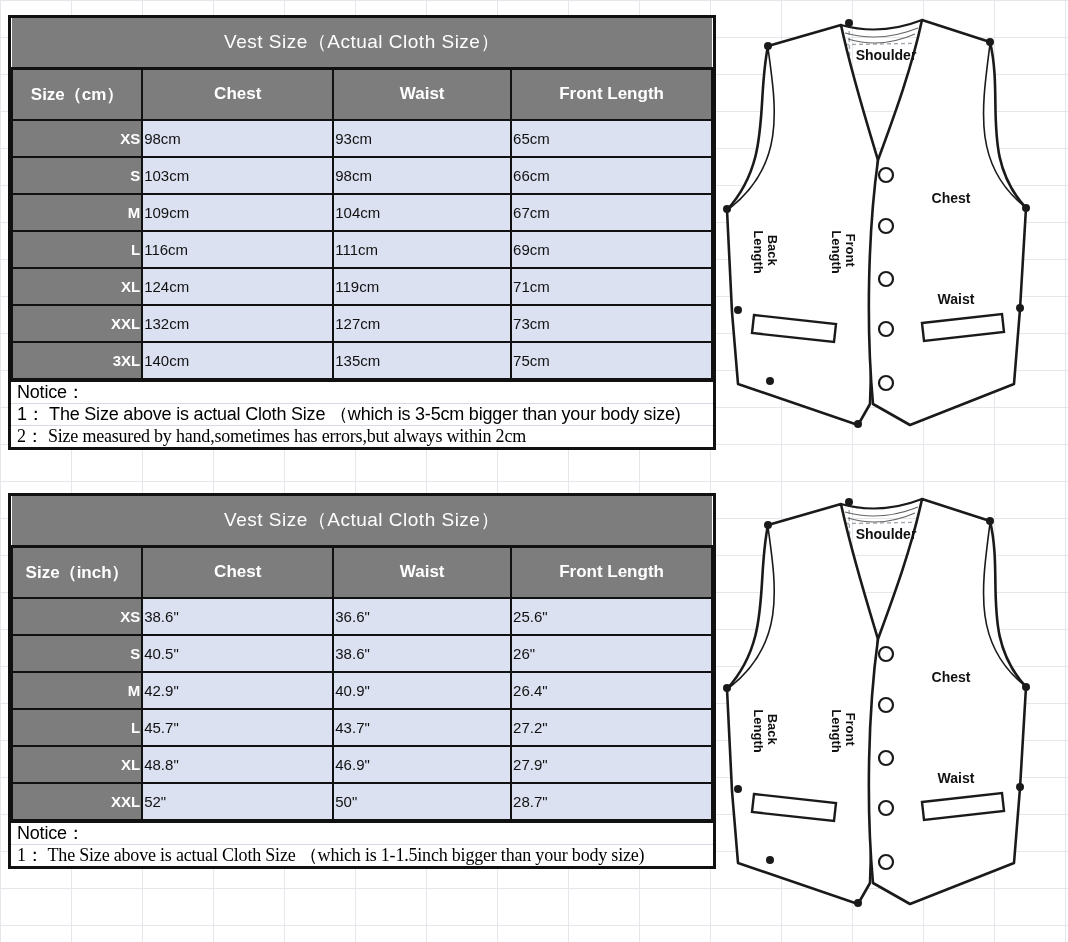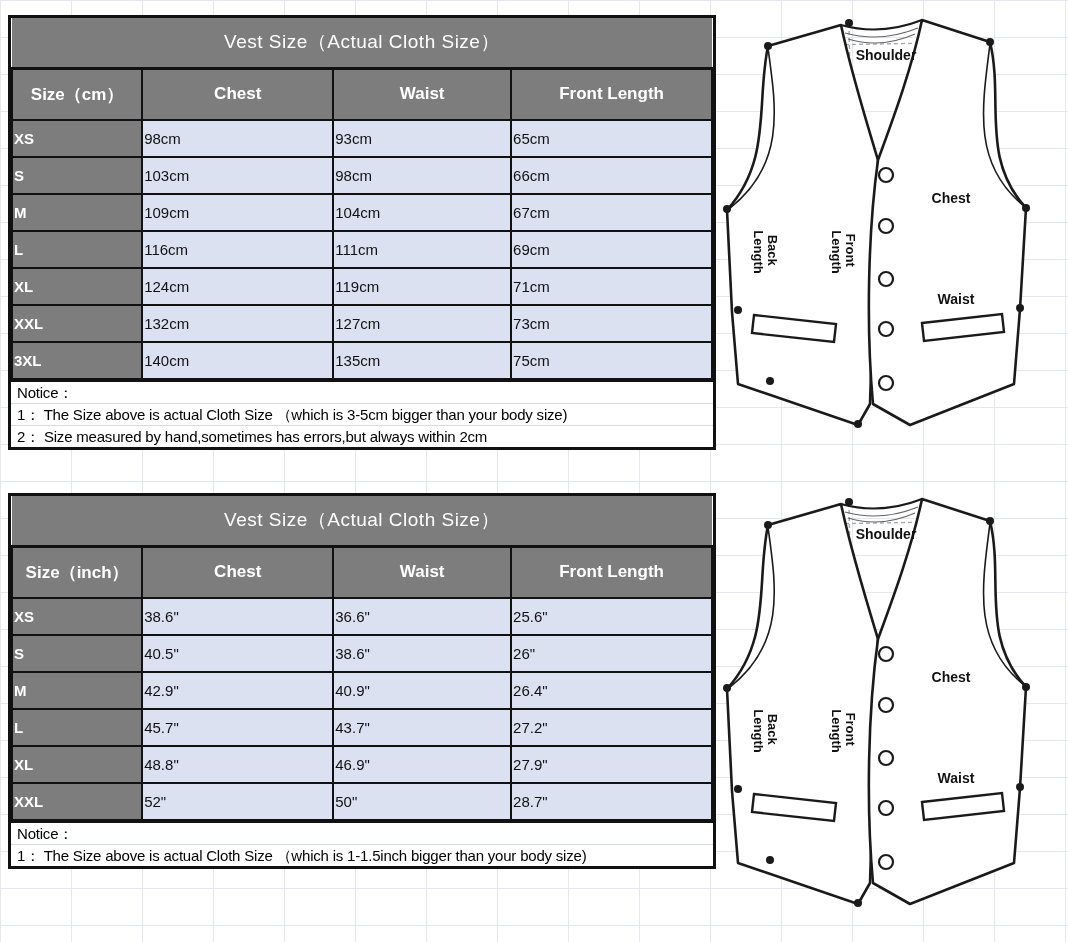--- a/index.html
+++ b/index.html
@@ -35,33 +35,33 @@
     border-bottom:3px solid var(--table-border);letter-spacing:.5px;
   }
   .head-row th{
     background:var(--table-header-bg);color:var(--header-text);
     font-size:17px;font-weight:bold;height:52px;text-align:center;
     border:2px solid var(--table-border);
   }
   tbody tr{height:37px;}
   tbody th{
     background:var(--table-header-bg);color:var(--header-text);
-    font-weight:bold;font-size:15px;text-align:left;
+    font-weight:bold;font-size:15px;text-align:right;
     border:2px solid var(--table-border);
   }
   tbody td{
     background:var(--table-row-bg);color:var(--cell-text);
     font-size:15px;text-align:left;border:2px solid var(--table-border);
   }
   .notice{border-top:2px solid var(--table-border);background:#fff;color:#000;}
   .notice-heading,.notice-line{
-    font-size:15px;line-height:19px;padding:1px 6px;
+    font-size:18px;line-height:19px;padding:1px 6px;
     border-bottom:1px solid #d6dae2;white-space:nowrap;letter-spacing:-0.2px;
   }
-  .notice-line:last-child{border-bottom:none;}
+  .notice-line:last-child{border-bottom:none;font-family:Liberation Serif, serif;}
   .vest-wrap{position:absolute;width:330px;height:430px;}
   #vest-cm{left:718px;top:12px;}
   #vest-inch{left:718px;top:491px;}
   .vest{width:100%;height:100%;}
   .m-line{stroke:var(--measure-line);stroke-width:1.4;stroke-dasharray:4 3;fill:none;}
   .panel{fill:#ffffff;stroke:var(--diagram-line);stroke-width:2.6;stroke-linejoin:round;}
   .edge{fill:none;stroke:var(--diagram-line);stroke-width:2.2;}
   .thin{stroke:#666;stroke-width:1.1;fill:none;}
   .inner{stroke:var(--diagram-line);stroke-width:1.6;fill:none;}
   .pocket{fill:#ffffff;stroke:var(--diagram-line);stroke-width:2.4;}

